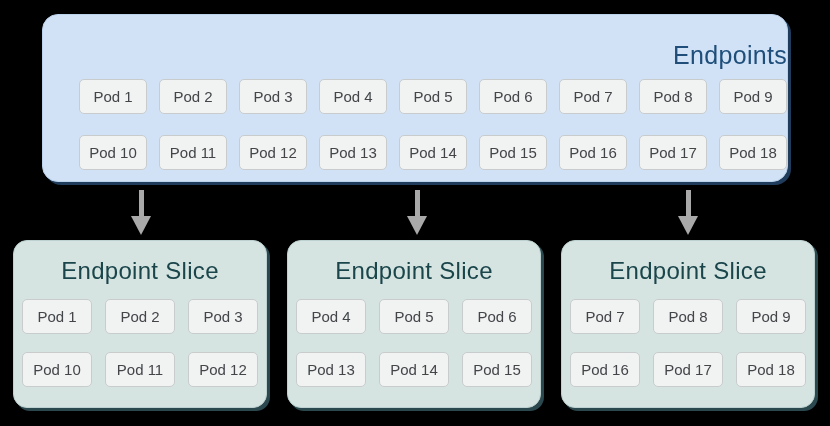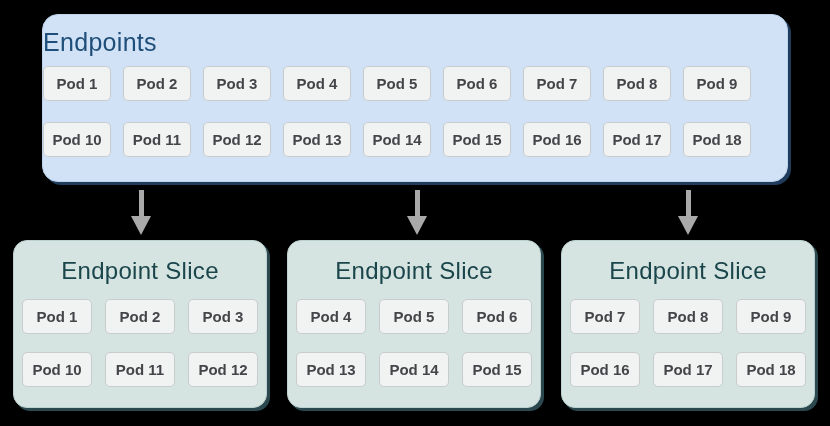--- a/index.html
+++ b/index.html
@@ -23,41 +23,40 @@
     top: 14px;
     width: 746px;
     height: 168px;
     box-sizing: border-box;
     background: var(--endpoints-fill, #d1e2f6);
     border: 1px solid var(--endpoints-edge, #bcd3ec);
     border-radius: 16px;
     box-shadow: 3px 3px 0 0 var(--endpoints-shadow, #203c5c);
     display: flex;
     flex-direction: column;
-    align-items: flex-start;
-    padding-top: 12px;
+    align-items: flex-end;
+    padding-top: 25px;
   }
   .endpoints-title {
     font-size: 25px;
     line-height: 30px;
     font-weight: 500;
     letter-spacing: 0.3px;
     color: var(--endpoints-title, #1e4e79);
   }
   .endpoints-rows {
     margin-top: 9px;
     display: flex;
     flex-direction: column;
     gap: 21px;
   }
   .pod-row {
     display: flex;
     gap: 12px;
     justify-content: center;
-    font-weight: bold;
   }
 
   
   .pod {
     box-sizing: border-box;
     width: 68px;
     height: 35px;
     background: var(--pod-fill, #f1f2f2);
     border: 1px solid var(--pod-border, #c9cccd);
     border-radius: 5px;

